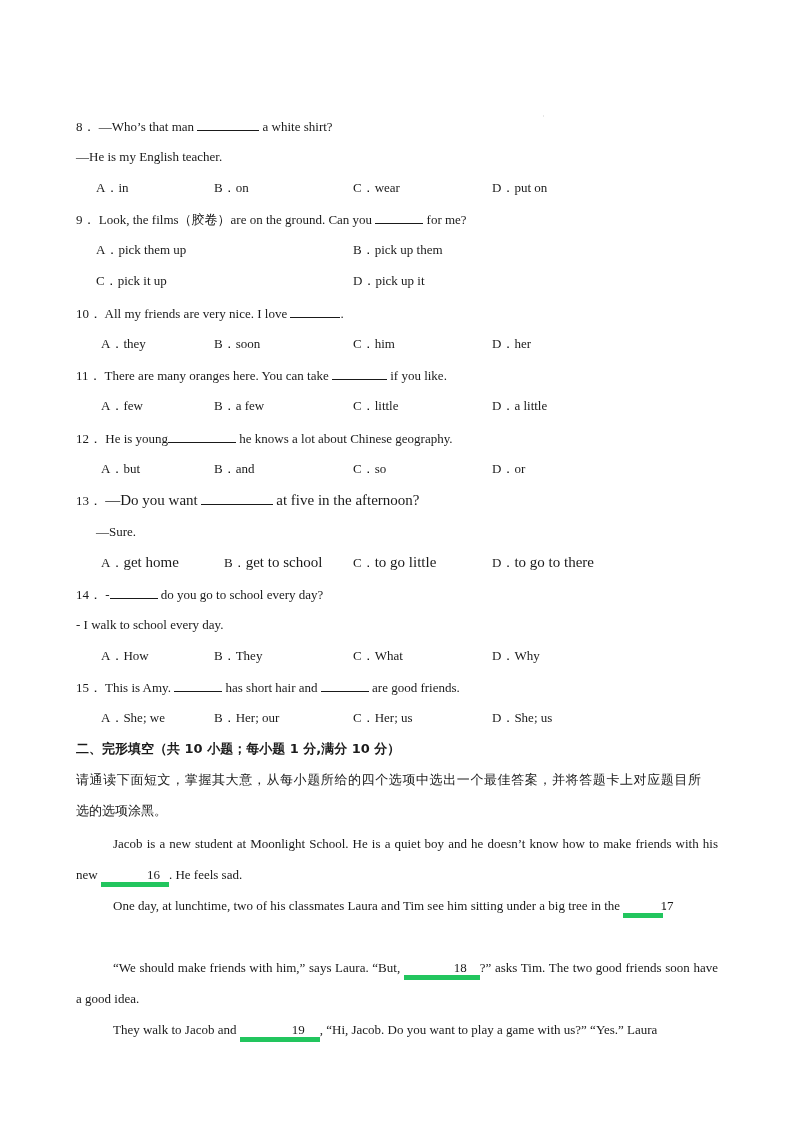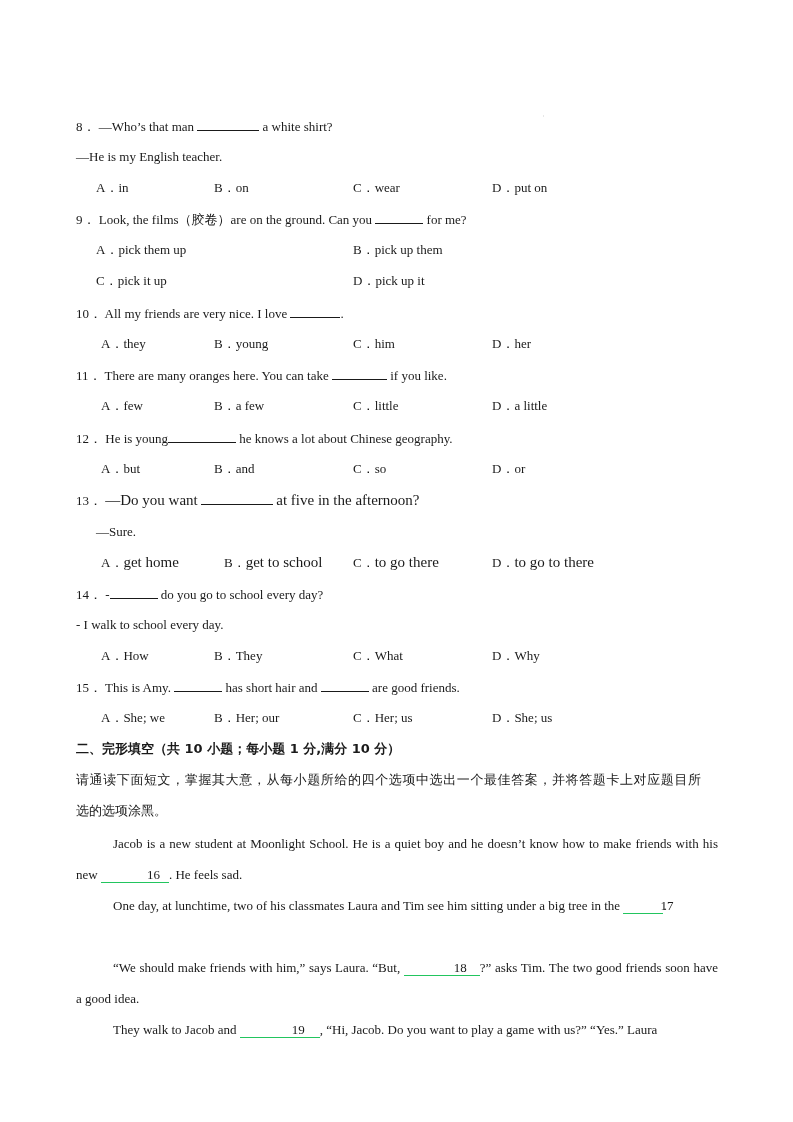--- a/index.html
+++ b/index.html
@@ -9,21 +9,21 @@
     color: #1a1a1a;
   }
   .line { position: absolute; white-space: nowrap; font-size: 13px; line-height: 16px; }
   .big { font-size: 15px; }
   .opt { position: absolute; white-space: nowrap; font-size: 13px; line-height: 16px; }
   .opt.big { font-size: 15px; }
   .blank { display: inline-block; border-bottom: 1px solid #1a1a1a; height: 12px; vertical-align: baseline; text-align: center; }
   .section-title { font-family: "DejaVu Sans", "Liberation Sans", sans-serif; font-weight: bold; font-size: 13px; }
   .cn { font-family: "DejaVu Sans", "Liberation Sans", sans-serif; font-size: 13px; }
   .para { position: absolute; left: 76px; width: 642px; font-size: 13px; line-height: 31px; text-align: justify; }
-  .ublank { display: inline-block; border-bottom: 1px solid #22c55e; line-height: 14px; text-align: center; }
+  .ublank { display: inline-block; border-bottom: 5px solid #22c55e; line-height: 14px; text-align: center; }
   .speck { position: absolute; left: 543px; top: 115px; width: 2px; height: 4px; color: #aaa; font-size: 5px; line-height: 2px; }
 </style>
 </head>
 <body>
 
 <div class="speck">:</div>
 
 <div>
   <div class="line" style="left:76px;top:118px;">
     <span>8．</span>
@@ -51,21 +51,21 @@
   <div class="opt" style="left:353px;top:273px;"><span>D．</span><span>pick up it</span></div>
 </div>
 
 <div>
   <div class="line" style="left:76px;top:305px;">
     <span>10．</span>
     <span>All my friends are very nice. I love</span>
     <span class="blank" style="width:50px;"></span><span>.</span>
   </div>
   <div class="opt" style="left:101px;top:336px;"><span>A．</span><span>they</span></div>
-  <div class="opt" style="left:214px;top:336px;"><span>B．</span><span>young</span></div>
+  <div class="opt" style="left:214px;top:336px;"><span>B．</span><span>soon</span></div>
   <div class="opt" style="left:353px;top:336px;"><span>C．</span><span>him</span></div>
   <div class="opt" style="left:492px;top:336px;text-align:center;"><span>D．</span><span>her</span></div>
 </div>
 
 <div>
   <div class="line" style="left:76px;top:367px;">
     <span>11．</span>
     <span>There are many oranges here. You can take</span>
     <span class="blank" style="width:55px;"></span>
     <span>if you like.</span>
@@ -91,21 +91,21 @@
 <div>
   <div class="line" style="left:76px;top:492px;">
     <span>13．</span>
     <span class="big">—Do you want</span>
     <span class="blank" style="width:72px;"></span>
     <span class="big">at five in the afternoon?</span>
   </div>
   <div class="line" style="left:96px;top:524px;">—Sure.</div>
   <div class="opt big" style="left:101px;top:554px;"><span style="font-size:13px">A．</span><span>get home</span></div>
   <div class="opt big" style="left:224px;top:554px;"><span style="font-size:13px">B．</span><span>get to school</span></div>
-  <div class="opt big" style="left:353px;top:554px;"><span style="font-size:13px">C．</span><span>to go there</span></div>
+  <div class="opt big" style="left:353px;top:554px;"><span style="font-size:13px">C．</span><span>to go little</span></div>
   <div class="opt big" style="left:492px;top:554px;"><span style="font-size:13px">D．</span><span>to go to there</span></div>
 </div>
 
 <div>
   <div class="line" style="left:76px;top:586px;">
     <span>14．</span>
     <span>-</span><span class="blank" style="width:48px;"></span>
     <span>do you go to school every day?</span>
   </div>
   <div class="line" style="left:76px;top:617px;">- I walk to school every day.</div>

